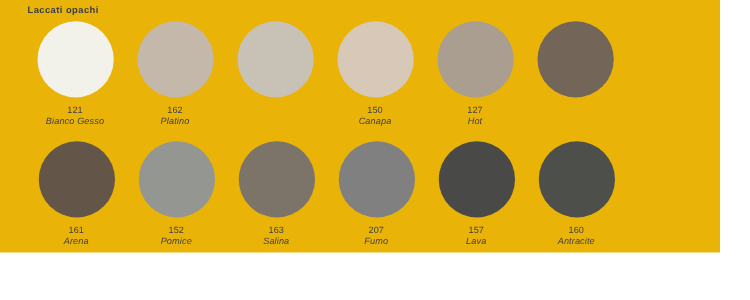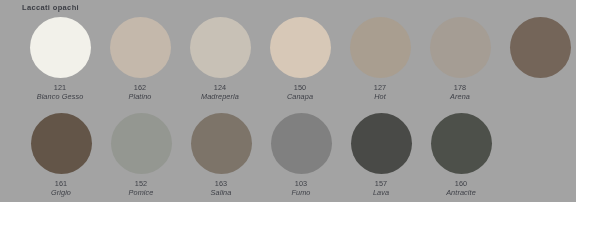--- a/index.html
+++ b/index.html
@@ -13,21 +13,21 @@
     overflow: hidden;
     font-family: "Liberation Sans", sans-serif;
     color: #3f4148;
     -webkit-font-smoothing: antialiased;
   }
   .palette-sheet {
     position: relative;
     width: 576px;
     height: 202px;
     box-sizing: border-box;
-    background: #a3a3a3;
+    background: #eab308;
   }
   .palette-title {
     position: absolute;
     left: 22px;
     top: 3px;
     font-size: 7.5px;
     font-weight: bold;
     letter-spacing: 0.35px;
     color: #3b3d44;
     white-space: nowrap;
@@ -99,63 +99,52 @@
     <div class="swatch-cell">
       <div class="swatch-disc" style="background: rgb(196, 184, 171);"></div>
       <div class="swatch-caption">
         <span class="swatch-code">162</span>
         <span class="swatch-name">Platino</span>
       </div>
     </div>
 
     <div class="swatch-cell">
       <div class="swatch-disc" style="background: rgb(200, 193, 182);"></div>
-      <div class="swatch-caption">
-        <span class="swatch-code">124</span>
-        <span class="swatch-name">Madreperla</span>
-      </div>
     </div>
 
     <div class="swatch-cell">
       <div class="swatch-disc" style="background: rgb(215, 200, 183);"></div>
       <div class="swatch-caption">
         <span class="swatch-code">150</span>
         <span class="swatch-name">Canapa</span>
       </div>
     </div>
 
     <div class="swatch-cell">
       <div class="swatch-disc" style="background: rgb(169, 158, 144);"></div>
       <div class="swatch-caption">
         <span class="swatch-code">127</span>
         <span class="swatch-name">Hot</span>
       </div>
     </div>
 
-    <div class="swatch-cell">
-      <div class="swatch-disc" style="background: rgb(165, 157, 148);"></div>
-      <div class="swatch-caption">
-        <span class="swatch-code">178</span>
-        <span class="swatch-name">Arena</span>
-      </div>
-    </div>
 
     <div class="swatch-cell">
       <div class="swatch-disc" style="background: rgb(116, 101, 89);"></div>
     </div>
 
   </div>
 
   <div class="swatch-row row-2">
 
     <div class="swatch-cell">
       <div class="swatch-disc" style="background: rgb(99, 85, 72);"></div>
       <div class="swatch-caption">
         <span class="swatch-code">161</span>
-        <span class="swatch-name">Grigio</span>
+        <span class="swatch-name">Arena</span>
       </div>
     </div>
 
     <div class="swatch-cell">
       <div class="swatch-disc" style="background: rgb(148, 151, 145);"></div>
       <div class="swatch-caption">
         <span class="swatch-code">152</span>
         <span class="swatch-name">Pomice</span>
       </div>
     </div>
@@ -164,21 +153,21 @@
       <div class="swatch-disc" style="background: rgb(125, 116, 105);"></div>
       <div class="swatch-caption">
         <span class="swatch-code">163</span>
         <span class="swatch-name">Salina</span>
       </div>
     </div>
 
     <div class="swatch-cell">
       <div class="swatch-disc" style="background: rgb(128, 128, 128);"></div>
       <div class="swatch-caption">
-        <span class="swatch-code">103</span>
+        <span class="swatch-code">207</span>
         <span class="swatch-name">Fumo</span>
       </div>
     </div>
 
     <div class="swatch-cell">
       <div class="swatch-disc" style="background: rgb(73, 74, 71);"></div>
       <div class="swatch-caption">
         <span class="swatch-code">157</span>
         <span class="swatch-name">Lava</span>
       </div>

